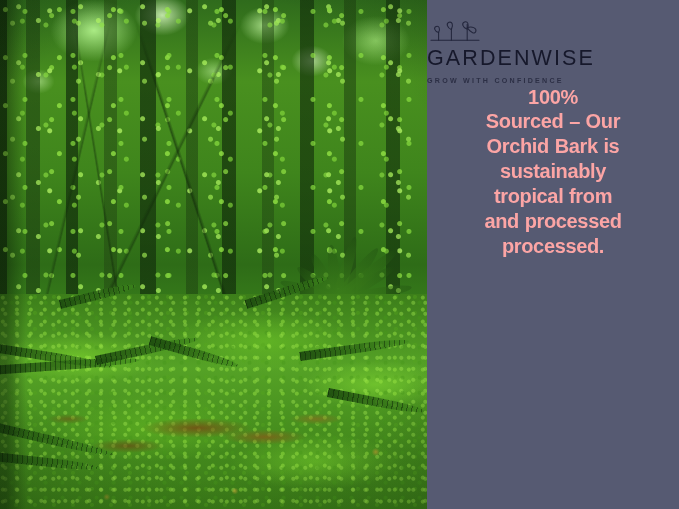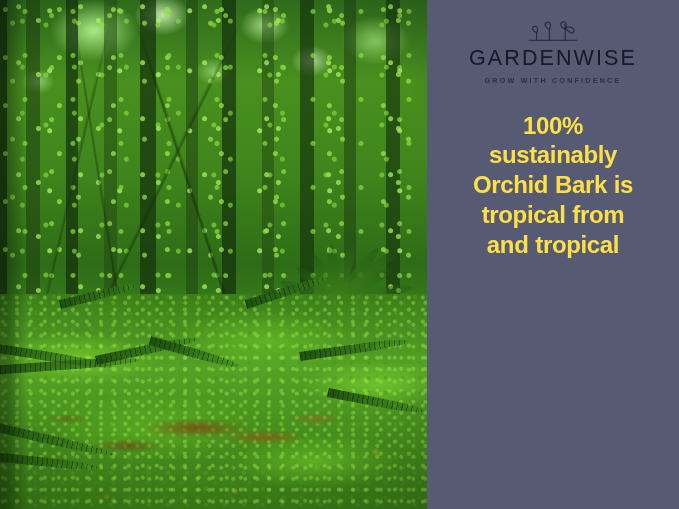--- a/index.html
+++ b/index.html
@@ -201,21 +201,20 @@
     display: flex;
     flex-direction: column;
     align-items: center;
   }
 
   
   .logo-block {
     margin-top: 17px;
     display: flex;
     flex-direction: column;
-    align-items: center;
     width: 100%;
   }
   .logo-mark {
     width: 56px;
     height: 27px;
     display: block;
   }
   .logo-word {
     margin-top: 4px;
     font-size: 21.5px;
@@ -230,25 +229,24 @@
     font-size: 7.1px;
     letter-spacing: 2.25px;
     color: #2c2f45;
     font-weight: 700;
     line-height: 1;
     white-space: nowrap;
   }
 
   
   .headline {
-    margin-top: 26px;
     width: 238px;
     text-align: center;
-    color: #fde047;
-    font-size: 24px;
+    color: #fca5a5;
+    font-size: 20px;
     line-height: 1.245;
     font-weight: 700;
     letter-spacing: -0.35px;
     word-spacing: 0.5px;
     -webkit-font-smoothing: antialiased;
   }
   .headline .ln { display: block; white-space: nowrap; }
 </style>
 </head>
 <body>
@@ -313,20 +311,22 @@
           <path d="M40.2 12.2 C35.4 10.6 34.4 6.0 37.5 4.9 C40.6 3.8 42.4 7.6 40.2 12.2 Z"></path>
           <path d="M40.2 10.6 C45.3 9.1 49.6 11.0 48.9 14.2 C48.2 17.5 43.8 16.2 40.2 10.6 Z"></path>
         </g>
       </svg>
       <div class="logo-word">GARDENWISE</div>
       <div class="logo-tag">GROW WITH CONFIDENCE</div>
     </div>
 
     <div class="headline">
       <span class="ln">100%</span>
+      <span class="ln">Sourced – Our</span>
+      <span class="ln">Orchid Bark is</span>
       <span class="ln">sustainably</span>
-      <span class="ln">Orchid Bark is</span>
       <span class="ln">tropical from</span>
-      <span class="ln">and tropical</span>
+      <span class="ln">and processed</span>
+      <span class="ln">processed.</span>
     </div>
 
   </div>
 </div>
 
 </body></html>

